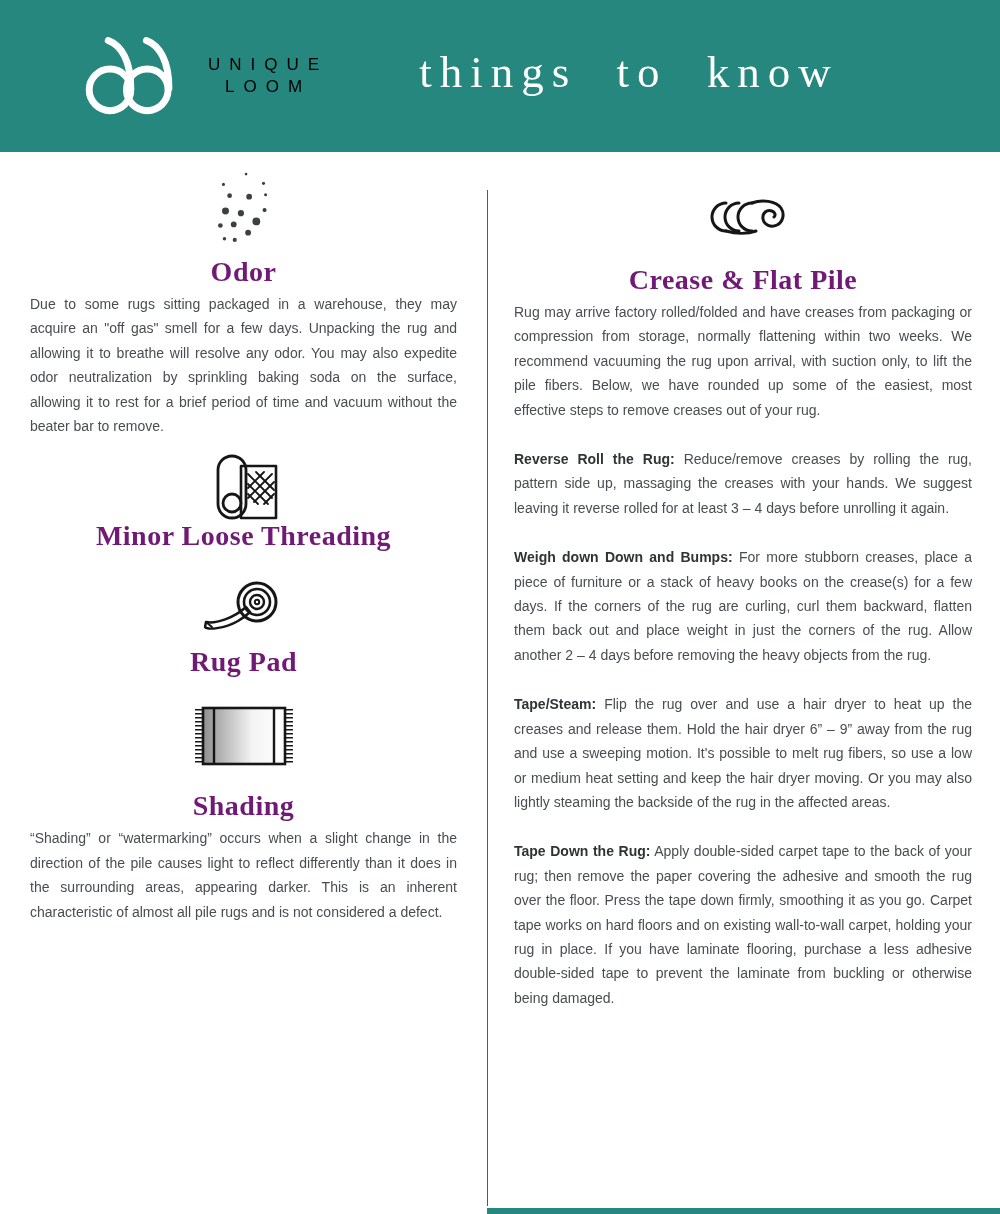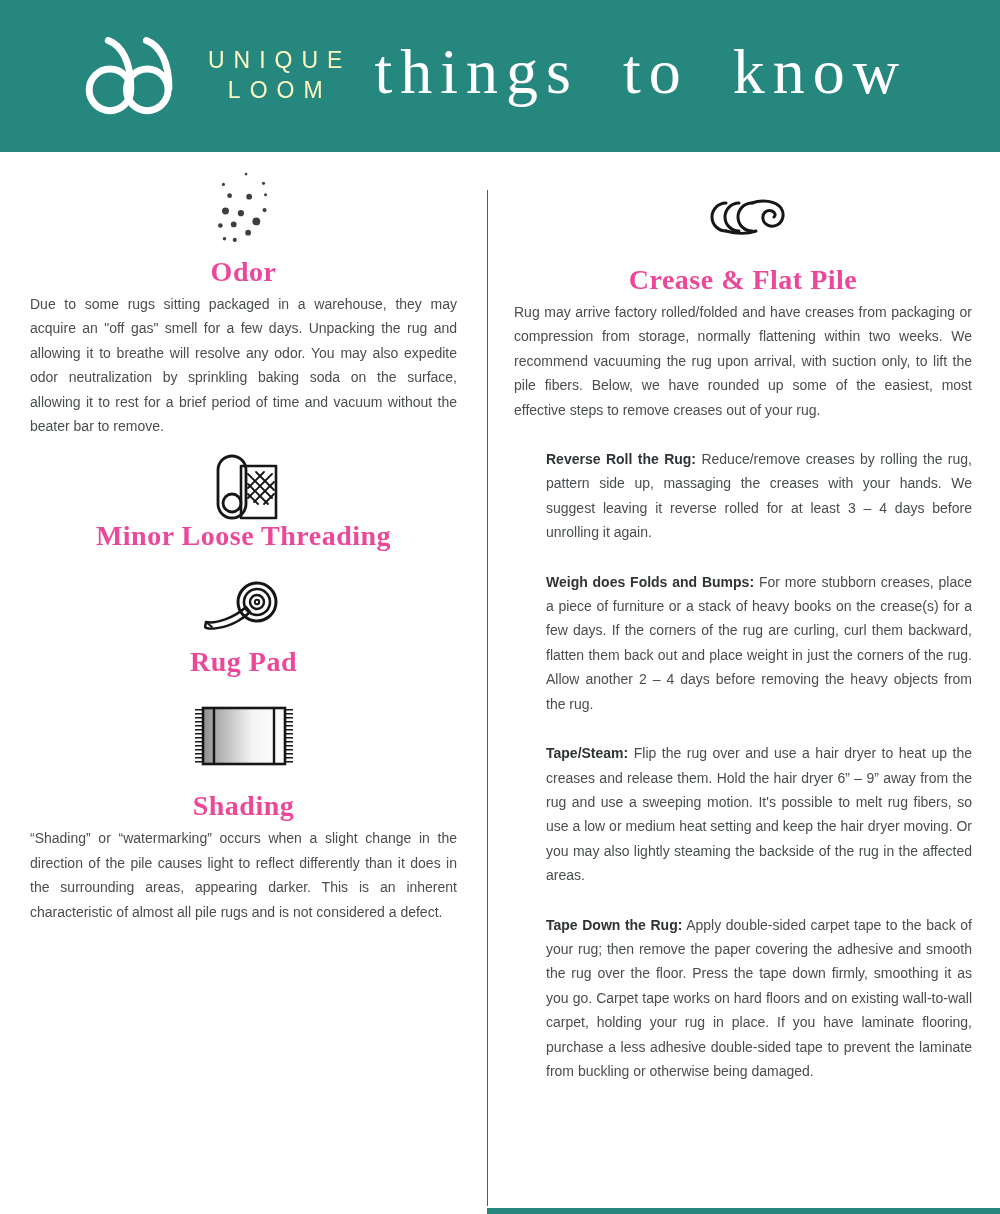--- a/index.html
+++ b/index.html
@@ -9,54 +9,54 @@
     font-family:"Liberation Sans",sans-serif;
   }
   
   .banner{
     height:152px;background:#26877e;display:flex;align-items:center;
   }
   .brand{display:flex;align-items:center;margin-left:84px;}
   .brand svg{display:block;}
   .brand-text{
     display:flex;flex-direction:column;align-items:center;margin-left:20px;
-    color:#fef9c3;font-size:23px;letter-spacing:9px;line-height:1.3;font-weight:400;
+    color:#000000;font-size:17px;letter-spacing:9px;line-height:1.3;font-weight:400;
   }
   .page-title{
     flex:1;text-align:center;margin:0 70px 8px 0;
     font-family:"Liberation Serif","DejaVu Serif",serif;font-weight:400;
-    color:#ffffff;font-size:64px;letter-spacing:8px;word-spacing:20px;
+    color:#ffffff;font-size:45px;letter-spacing:8px;word-spacing:20px;
   }
   
   .content{display:flex;align-items:stretch;}
   .col{box-sizing:border-box;}
   .col-left{width:487px;padding:18px 30px 0 30px;}
   .divider{width:1px;background:#57585a;margin-top:38px;height:1016px;flex:0 0 1px;}
   .col-right{flex:1;padding:18px 28px 0 26px;}
   .icon-wrap{text-align:center;}
   .icon-wrap svg{display:inline-block;vertical-align:top;}
   h2{
     margin:12px 0 4px 0;text-align:center;
     font-family:"Liberation Serif","DejaVu Serif",serif;font-weight:700;
-    color:#ec4899;font-size:28px;letter-spacing:0.5px;
+    color:#701a75;font-size:28px;letter-spacing:0.5px;
   }
   p{
     margin:0;font-size:14px;line-height:24.4px;text-align:justify;
     color:#494d4f;
   }
   p b{color:#2f3335;}
   .sec-threading .icon-wrap{margin-top:16px;}
   .sec-threading h2{margin-top:0;}
   .sec-rugpad .icon-wrap{margin-top:24px;}
   .sec-rugpad h2{}
   .sec-shading .icon-wrap{margin-top:28px;}
   .sec-shading h2{margin-top:24px;}
   .col-right .icon-wrap{margin-top:28px;}
   .col-right h2{margin-top:28px;}
-  .step{margin-top:25px;margin-left:32px;}
+  .step{margin-top:25px;}
   
   .bottom-bar{
     position:absolute;left:487px;right:0;bottom:0;height:6px;background:#26877e;
   }
   .ink{stroke:#161616;fill:none;stroke-linecap:round;stroke-linejoin:round;}
 </style>
 </head>
 <body>
 
 <div class="page">
@@ -182,21 +182,21 @@
             <path d="M54 5 C64 1 78 3 83 10 C87 16 85 24 79 27 C73 30 66 27 65 21 C64 15 69 11 74 13 C77 14 78 17 76 19"></path>
             <path d="M28 33 C38 36 50 36 58 33"></path>
           </g>
         </svg>
       </div>
       <h2>Crease &amp; Flat Pile</h2>
       <p class="intro">Rug may arrive factory rolled/folded and have creases from packaging or compression from storage, normally flattening within two weeks. We recommend vacuuming the rug upon arrival, with suction only, to lift the pile fibers. Below, we have rounded up some of the easiest, most effective steps to remove creases out of your rug.</p>
 
       <p class="step"><b>Reverse Roll the Rug:</b> <span>Reduce/remove creases by rolling the rug, pattern side up, massaging the creases with your hands. We suggest leaving it reverse rolled for at least 3 – 4 days before unrolling it again.</span></p>
 
-      <p class="step"><b>Weigh does Folds and Bumps:</b> <span>For more stubborn creases, place a piece of furniture or a stack of heavy books on the crease(s) for a few days. If the corners of the rug are curling, curl them backward, flatten them back out and place weight in just the corners of the rug. Allow another 2 – 4 days before removing the heavy objects from the rug.</span></p>
+      <p class="step"><b>Weigh down Down and Bumps:</b> <span>For more stubborn creases, place a piece of furniture or a stack of heavy books on the crease(s) for a few days. If the corners of the rug are curling, curl them backward, flatten them back out and place weight in just the corners of the rug. Allow another 2 – 4 days before removing the heavy objects from the rug.</span></p>
 
       <p class="step"><b>Tape/Steam:</b> <span>Flip the rug over and use a hair dryer to heat up the creases and release them. Hold the hair dryer 6” – 9” away from the rug and use a sweeping motion. It's possible to melt rug fibers, so use a low or medium heat setting and keep the hair dryer moving. Or you may also lightly steaming the backside of the rug in the affected areas.</span></p>
 
       <p class="step"><b>Tape Down the Rug:</b> <span>Apply double-sided carpet tape to the back of your rug; then remove the paper covering the adhesive and smooth the rug over the floor. Press the tape down firmly, smoothing it as you go. Carpet tape works on hard floors and on existing wall-to-wall carpet, holding your rug in place. If you have laminate flooring, purchase a less adhesive double-sided tape to prevent the laminate from buckling or otherwise being damaged.</span></p>
 
     </section>
   </main>
 
   <div class="bottom-bar"></div>
 </div>

